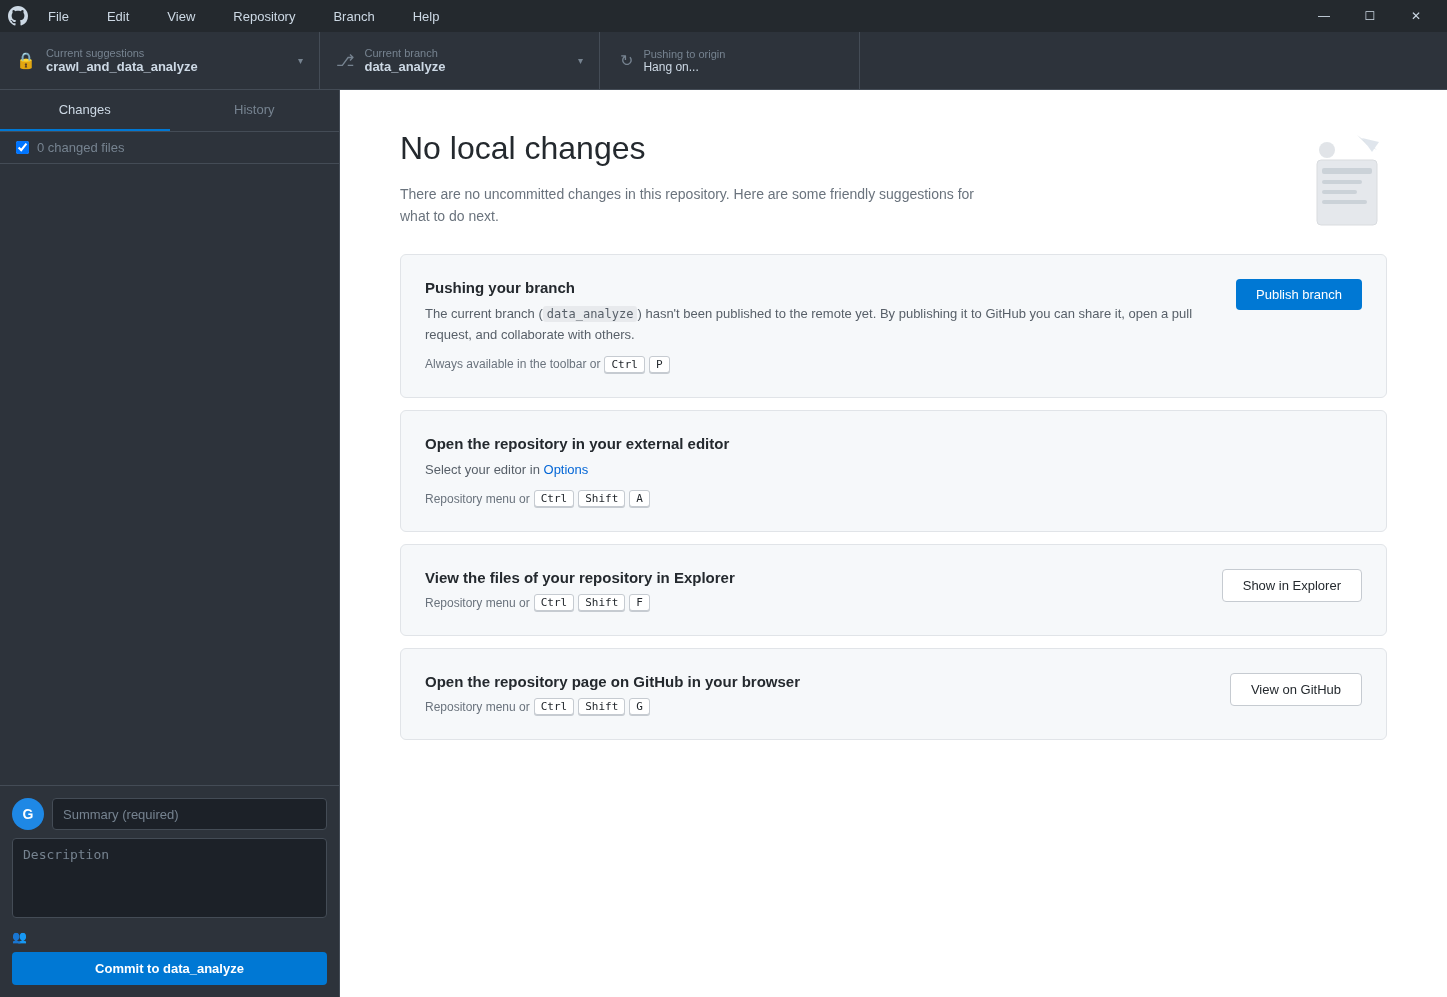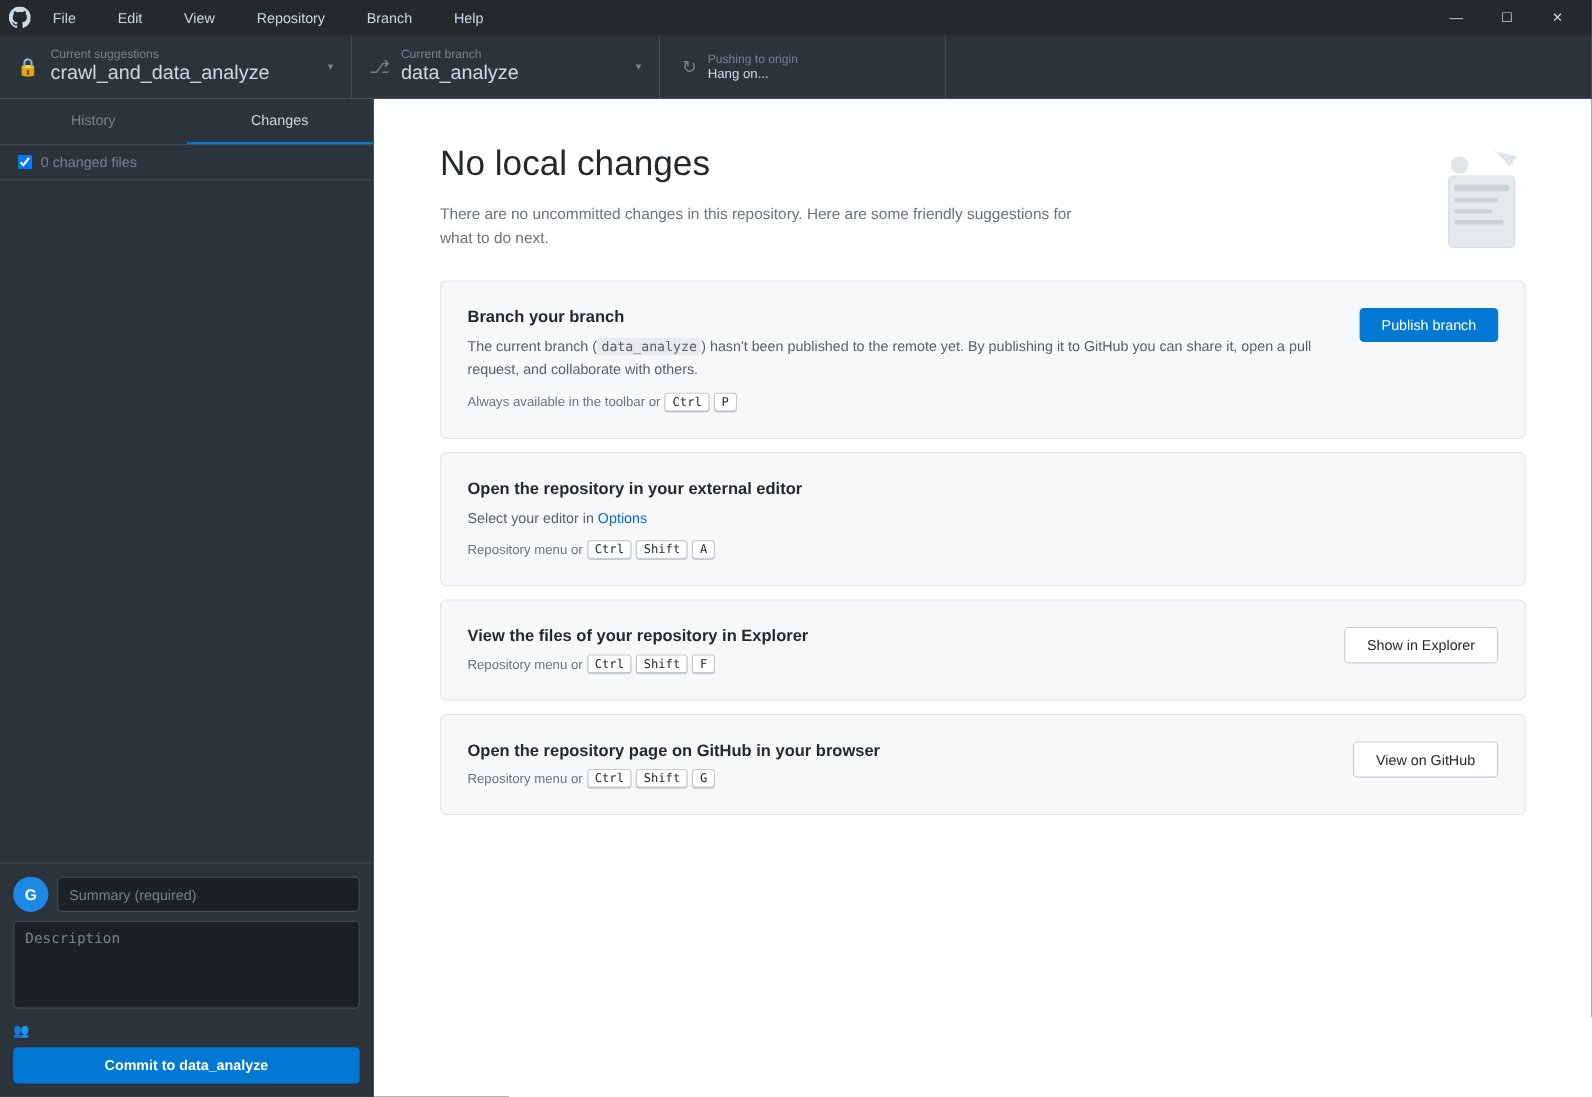--- a/index.html
+++ b/index.html
@@ -57,23 +57,23 @@
       gap: 10px;
       flex: 1;
     }
     .toolbar-section:last-child { border-right: none; }
     .toolbar-section-label {
       font-size: 11px;
       color: #768390;
       display: block;
     }
     .toolbar-section-value {
-      font-size: 18px;
+      font-size: 13px;
       color: #cdd9e5;
-      font-weight: 400;
+      font-weight: 700;
       display: block;
     }
     .toolbar-icon {
       color: #768390;
       font-size: 16px;
       flex-shrink: 0;
     }
     .toolbar-text { flex: 1; min-width: 0; }
     .toolbar-chevron {
       color: #768390;
@@ -381,22 +381,22 @@
     </div>
   </div>
 
 </div>
 
 <div class="main-layout">
 
   <div class="sidebar">
 
     <div class="sidebar-tabs">
+      <div class="sidebar-tab active">Changes</div>
       <div class="sidebar-tab">History</div>
-      <div class="sidebar-tab active">Changes</div>
     </div>
 
     <div class="changed-files-bar">
       <input type="checkbox" checked="" style="">
       <span>0 changed files</span>
     </div>
 
     <div class="sidebar-content"></div>
 
     <div class="commit-area">
@@ -432,21 +432,21 @@
           <path d="M55 8 L72 12 L65 22 Z" fill="#b0c0d0"></path>
           <circle cx="20" cy="20" r="8" fill="#8090a0" opacity="0.6"></circle>
         </svg>
       </div>
     </div>
 
     <div class="cards-section">
 
       <div class="card">
         <div class="card-content">
-          <div class="card-title">Branch your branch</div>
+          <div class="card-title">Pushing your branch</div>
           <div class="card-desc">
             The current branch (<code>data_analyze</code>) hasn't been published to the remote yet. By publishing it to GitHub you can share it, open a pull request, and collaborate with others.
           </div>
           <div class="card-hint">
             <span>Always available in the toolbar or</span>
             <span class="kbd">Ctrl</span>
             <span class="kbd">P</span>
           </div>
         </div>
         <div class="card-action">

